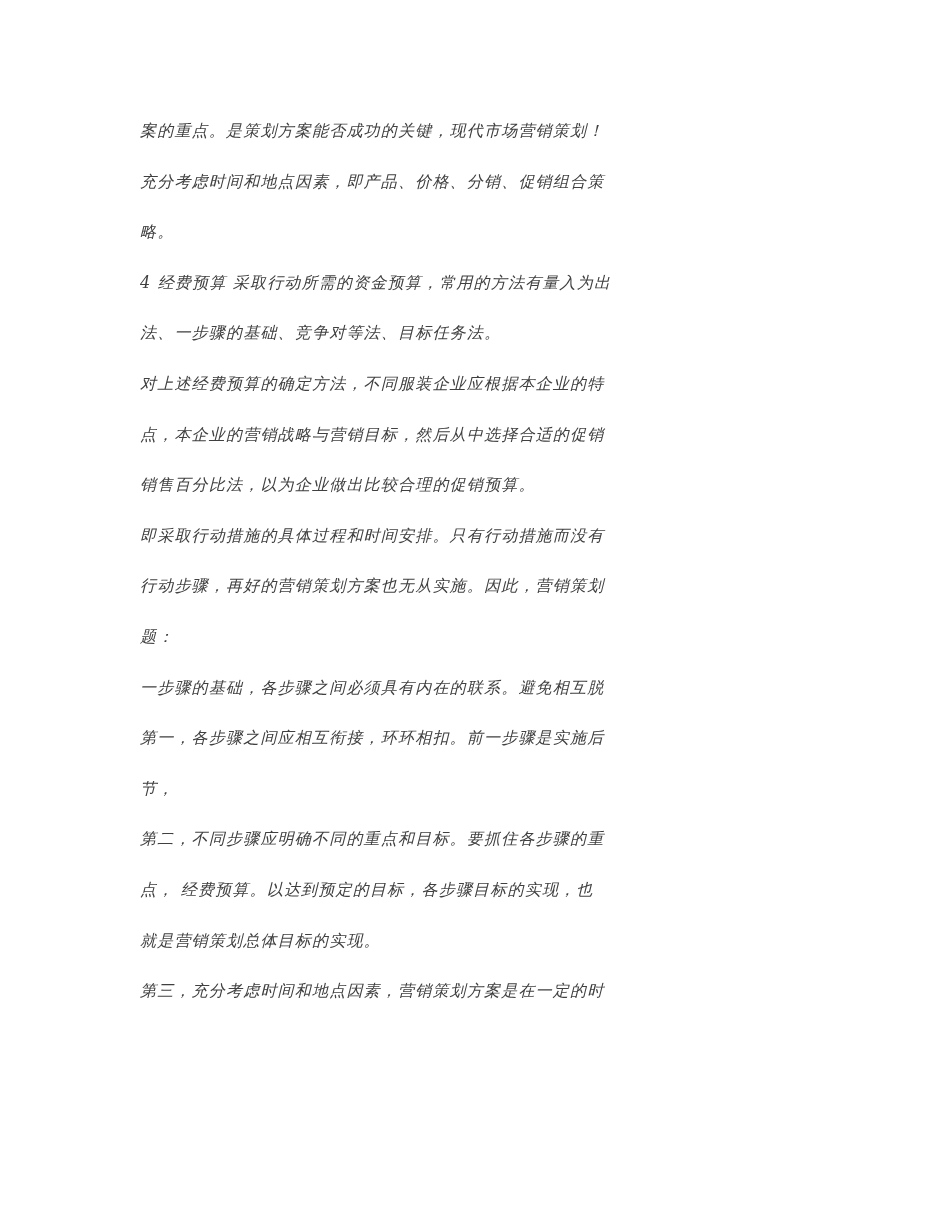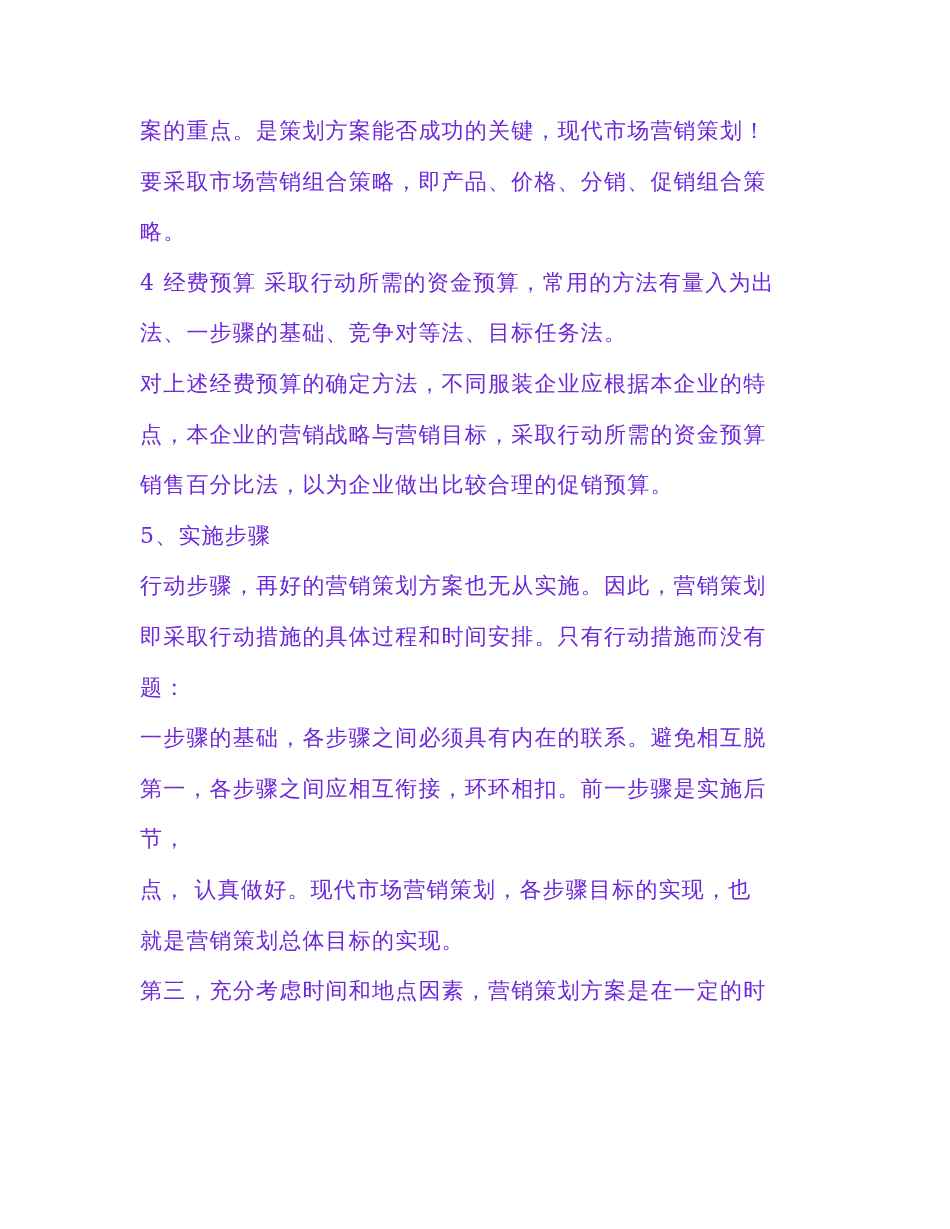--- a/index.html
+++ b/index.html
@@ -19,49 +19,50 @@
       top: 0;
       width: 950px;
       height: 1229px;
       background: #ffffff;
     }
     .doc-body {
       position: absolute;
       left: 140px;
       top: 106px;
       width: 690px;
-      color: #6d28d9;
+      color: #404040;
       font-family: "DejaVu Serif", "Liberation Serif", serif;
-      font-size: 22px;
+      font-size: 16px;
       letter-spacing: 1.2px;
+      font-style: italic;
     }
     .line {
       display: block;
       height: 50.6px;
       line-height: 50.6px;
       white-space: pre;
     }
   </style>
 </head>
 <body>
 
 <div class="page">
   <div class="doc-body">
     <span class="line">案的重点。是策划方案能否成功的关键，现代市场营销策划！</span>
-    <span class="line">要采取市场营销组合策略，即产品、价格、分销、促销组合策</span>
+    <span class="line">充分考虑时间和地点因素，即产品、价格、分销、促销组合策</span>
     <span class="line">略。</span>
     <span class="line">4 经费预算 采取行动所需的资金预算，常用的方法有量入为出</span>
     <span class="line">法、一步骤的基础、竞争对等法、目标任务法。</span>
     <span class="line">对上述经费预算的确定方法，不同服装企业应根据本企业的特</span>
-    <span class="line">点，本企业的营销战略与营销目标，采取行动所需的资金预算</span>
+    <span class="line">点，本企业的营销战略与营销目标，然后从中选择合适的促销</span>
     <span class="line">销售百分比法，以为企业做出比较合理的促销预算。</span>
-    <span class="line">5、实施步骤</span>
+    <span class="line">即采取行动措施的具体过程和时间安排。只有行动措施而没有</span>
     <span class="line">行动步骤，再好的营销策划方案也无从实施。因此，营销策划</span>
-    <span class="line">即采取行动措施的具体过程和时间安排。只有行动措施而没有</span>
     <span class="line">题：</span>
     <span class="line">一步骤的基础，各步骤之间必须具有内在的联系。避免相互脱</span>
     <span class="line">第一，各步骤之间应相互衔接，环环相扣。前一步骤是实施后</span>
     <span class="line">节，</span>
-    <span class="line">点， 认真做好。现代市场营销策划，各步骤目标的实现，也</span>
+    <span class="line">第二，不同步骤应明确不同的重点和目标。要抓住各步骤的重</span>
+    <span class="line">点， 经费预算。以达到预定的目标，各步骤目标的实现，也</span>
     <span class="line">就是营销策划总体目标的实现。</span>
     <span class="line">第三，充分考虑时间和地点因素，营销策划方案是在一定的时</span>
   </div>
 </div>
 
 </body></html>

